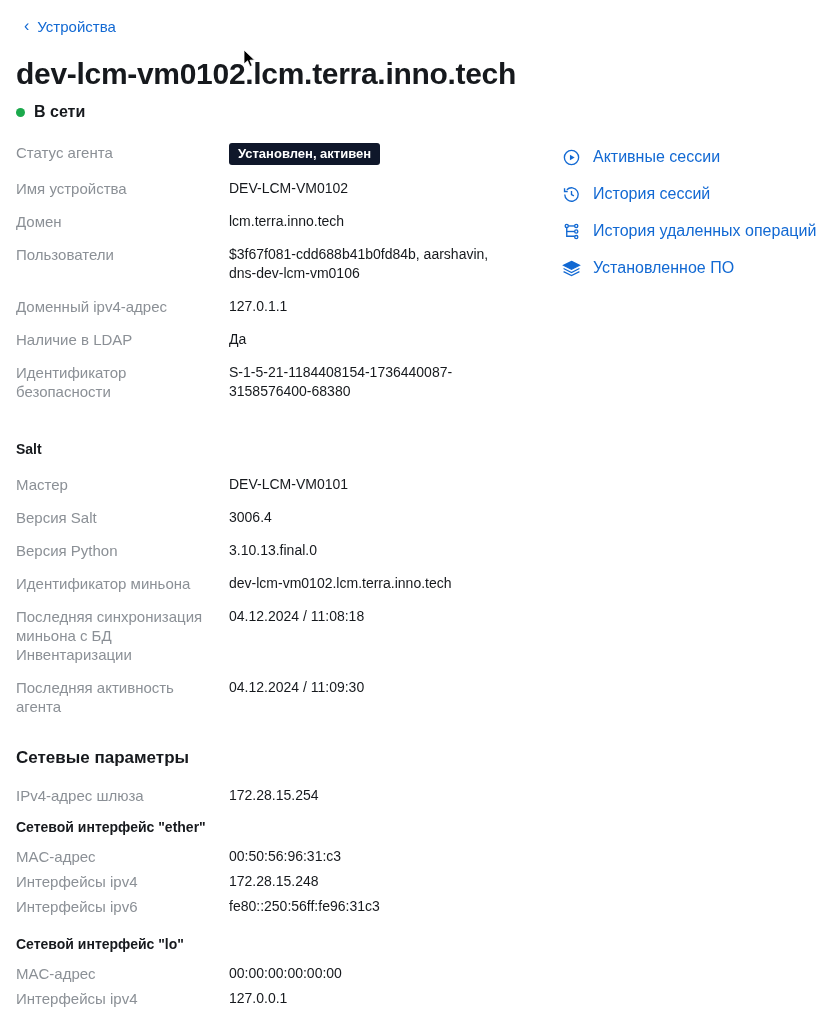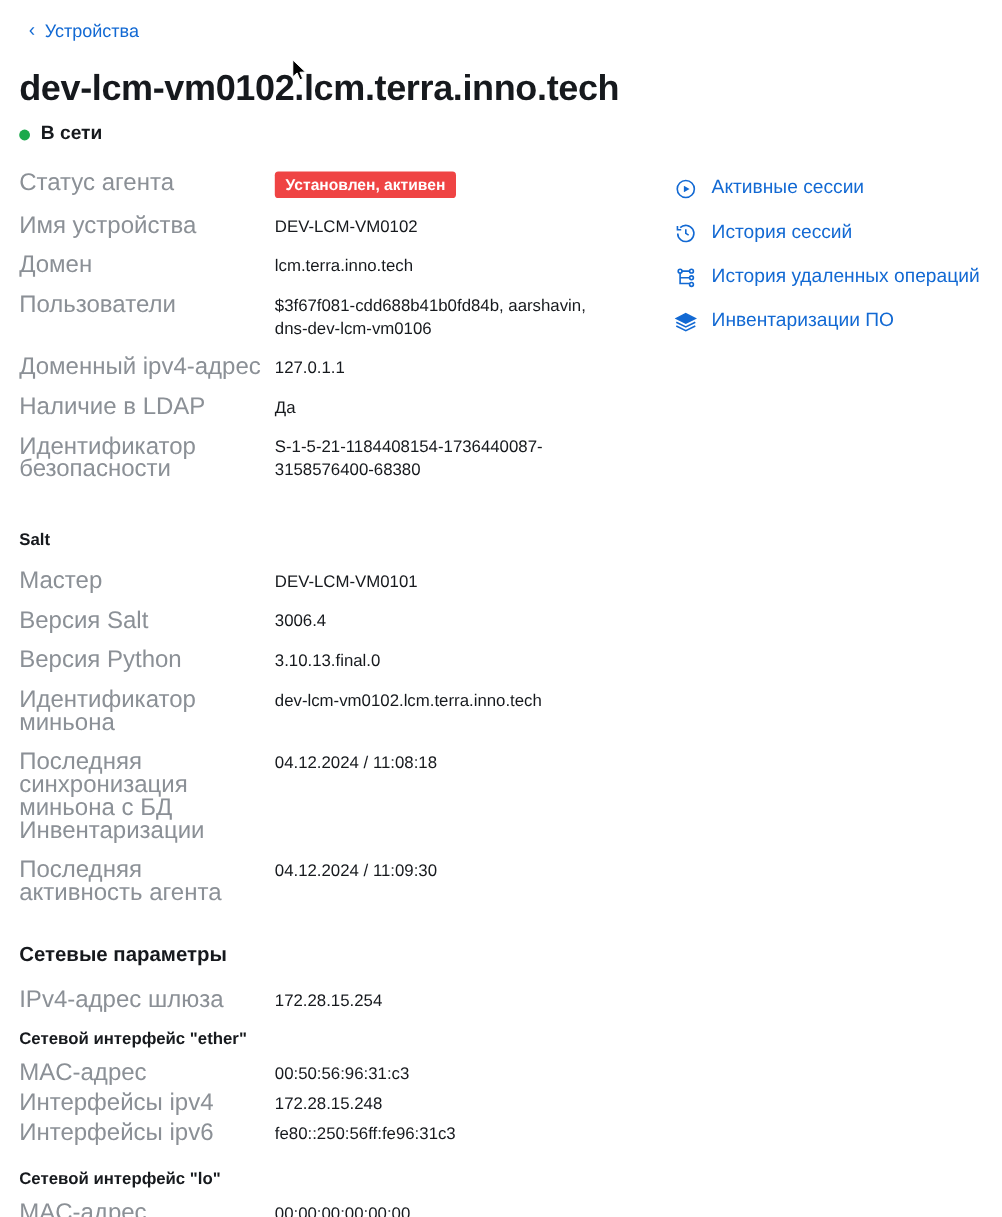--- a/index.html
+++ b/index.html
@@ -82,34 +82,34 @@
   .dl { width: 100%; }
   .dl-row {
     display: flex;
     align-items: flex-start;
     margin-bottom: 14px;
   }
   .dl-term {
     width: 213px;
     flex: 0 0 213px;
     color: #8b9096;
-    font-size: 20px;
+    font-size: 15px;
     line-height: 19px;
     padding-right: 10px;
   }
   .dl-val {
     font-size: 14px;
     line-height: 19px;
     color: #16191d;
     flex: 1;
   }
 
   .badge {
     display: inline-block;
-    background: #ef4444;
+    background: #0f172a;
     color: #ffffff;
     font-size: 13px;
     font-weight: bold;
     padding: 3px 9px 4px 9px;
     border-radius: 3px;
     line-height: 15px;
   }
 
   
   .section-title {
@@ -270,21 +270,21 @@
       </div>
 
       <div class="link-item">
         <span class="link-icon">
           <svg width="19" height="19" viewBox="0 0 24 24" fill="none" stroke="currentColor" stroke-width="1.6">
             <polygon points="12,3 22,8 12,13 2,8" fill="currentColor" stroke="currentColor"></polygon>
             <polyline points="2,12 12,17 22,12"></polyline>
             <polyline points="2,16 12,21 22,16"></polyline>
           </svg>
         </span>
-        <span class="link-label">Инвентаризации ПО</span>
+        <span class="link-label">Установленное ПО</span>
       </div>
 
     </div>
   </div>
 
   <div class="col-left">
     <h2 class="section-title">Salt</h2>
 
     <div class="dl">
       <div class="dl-row">

